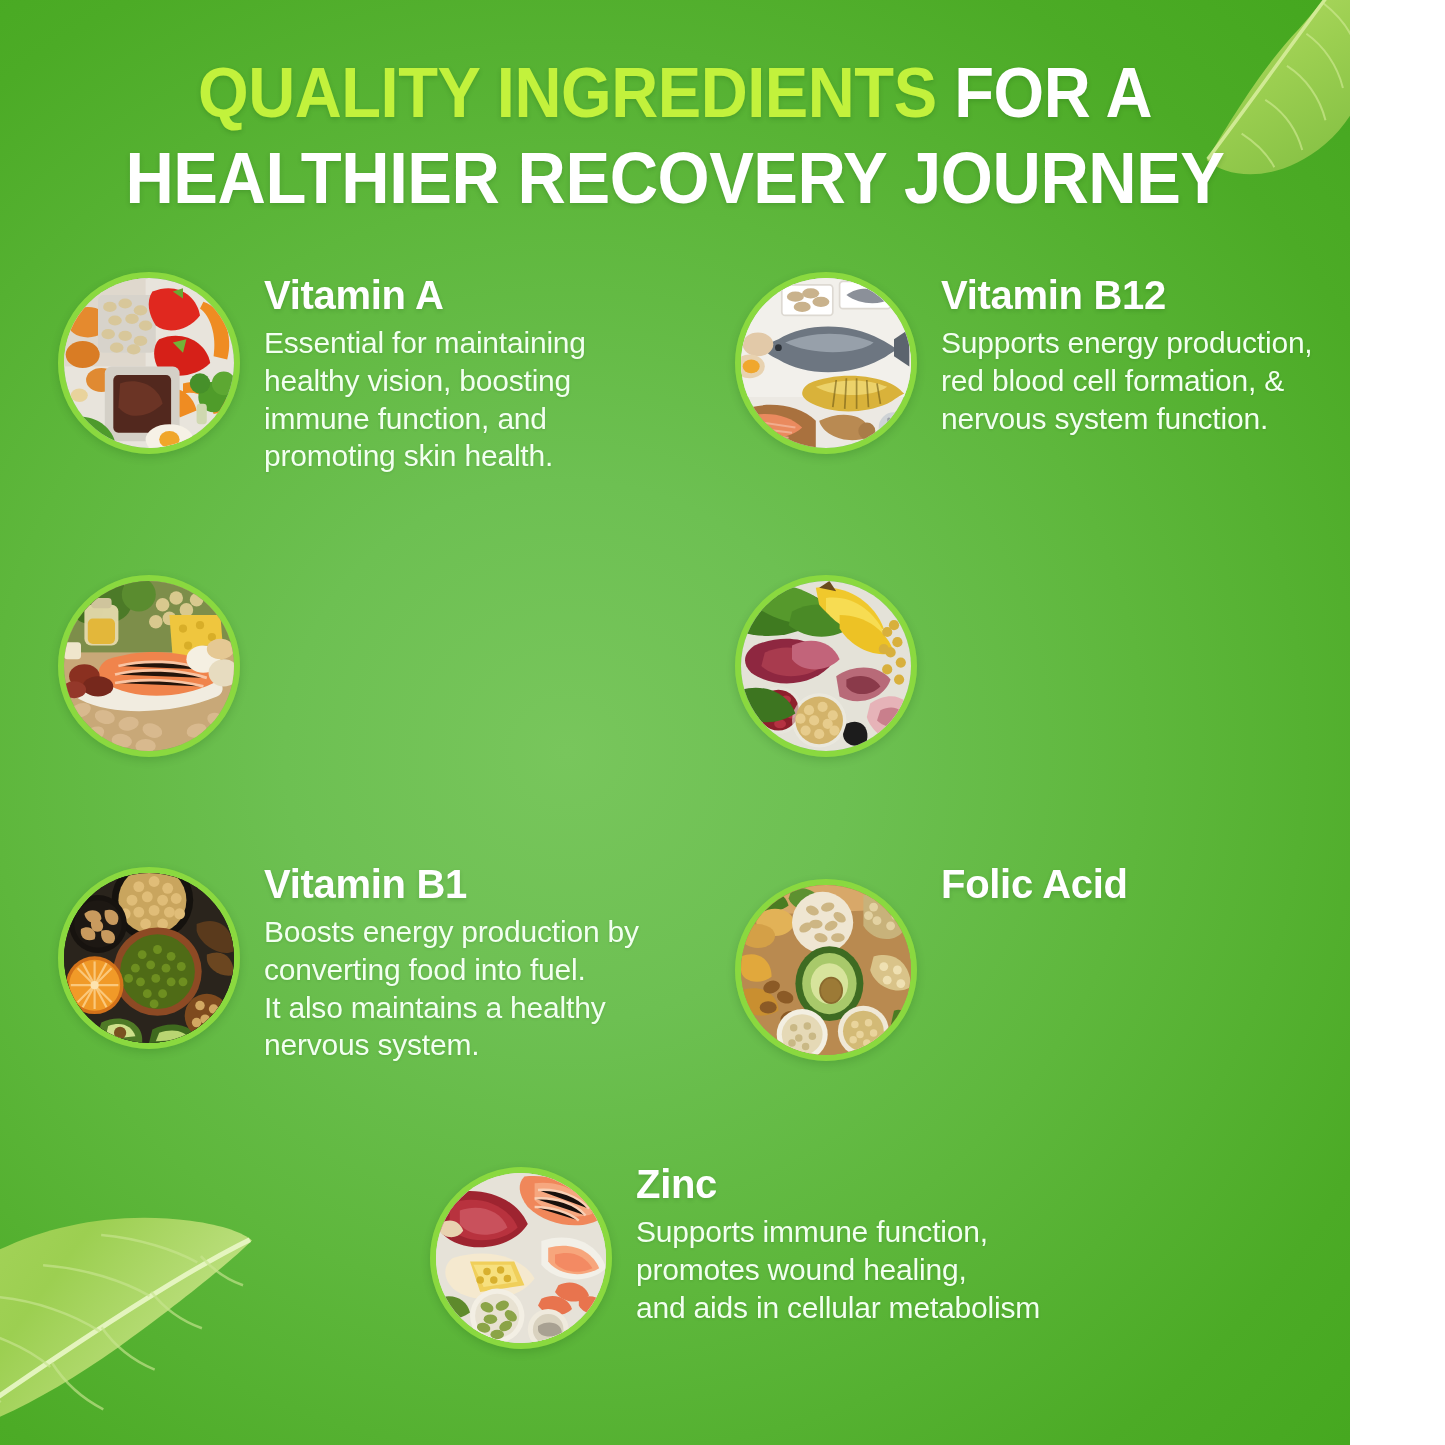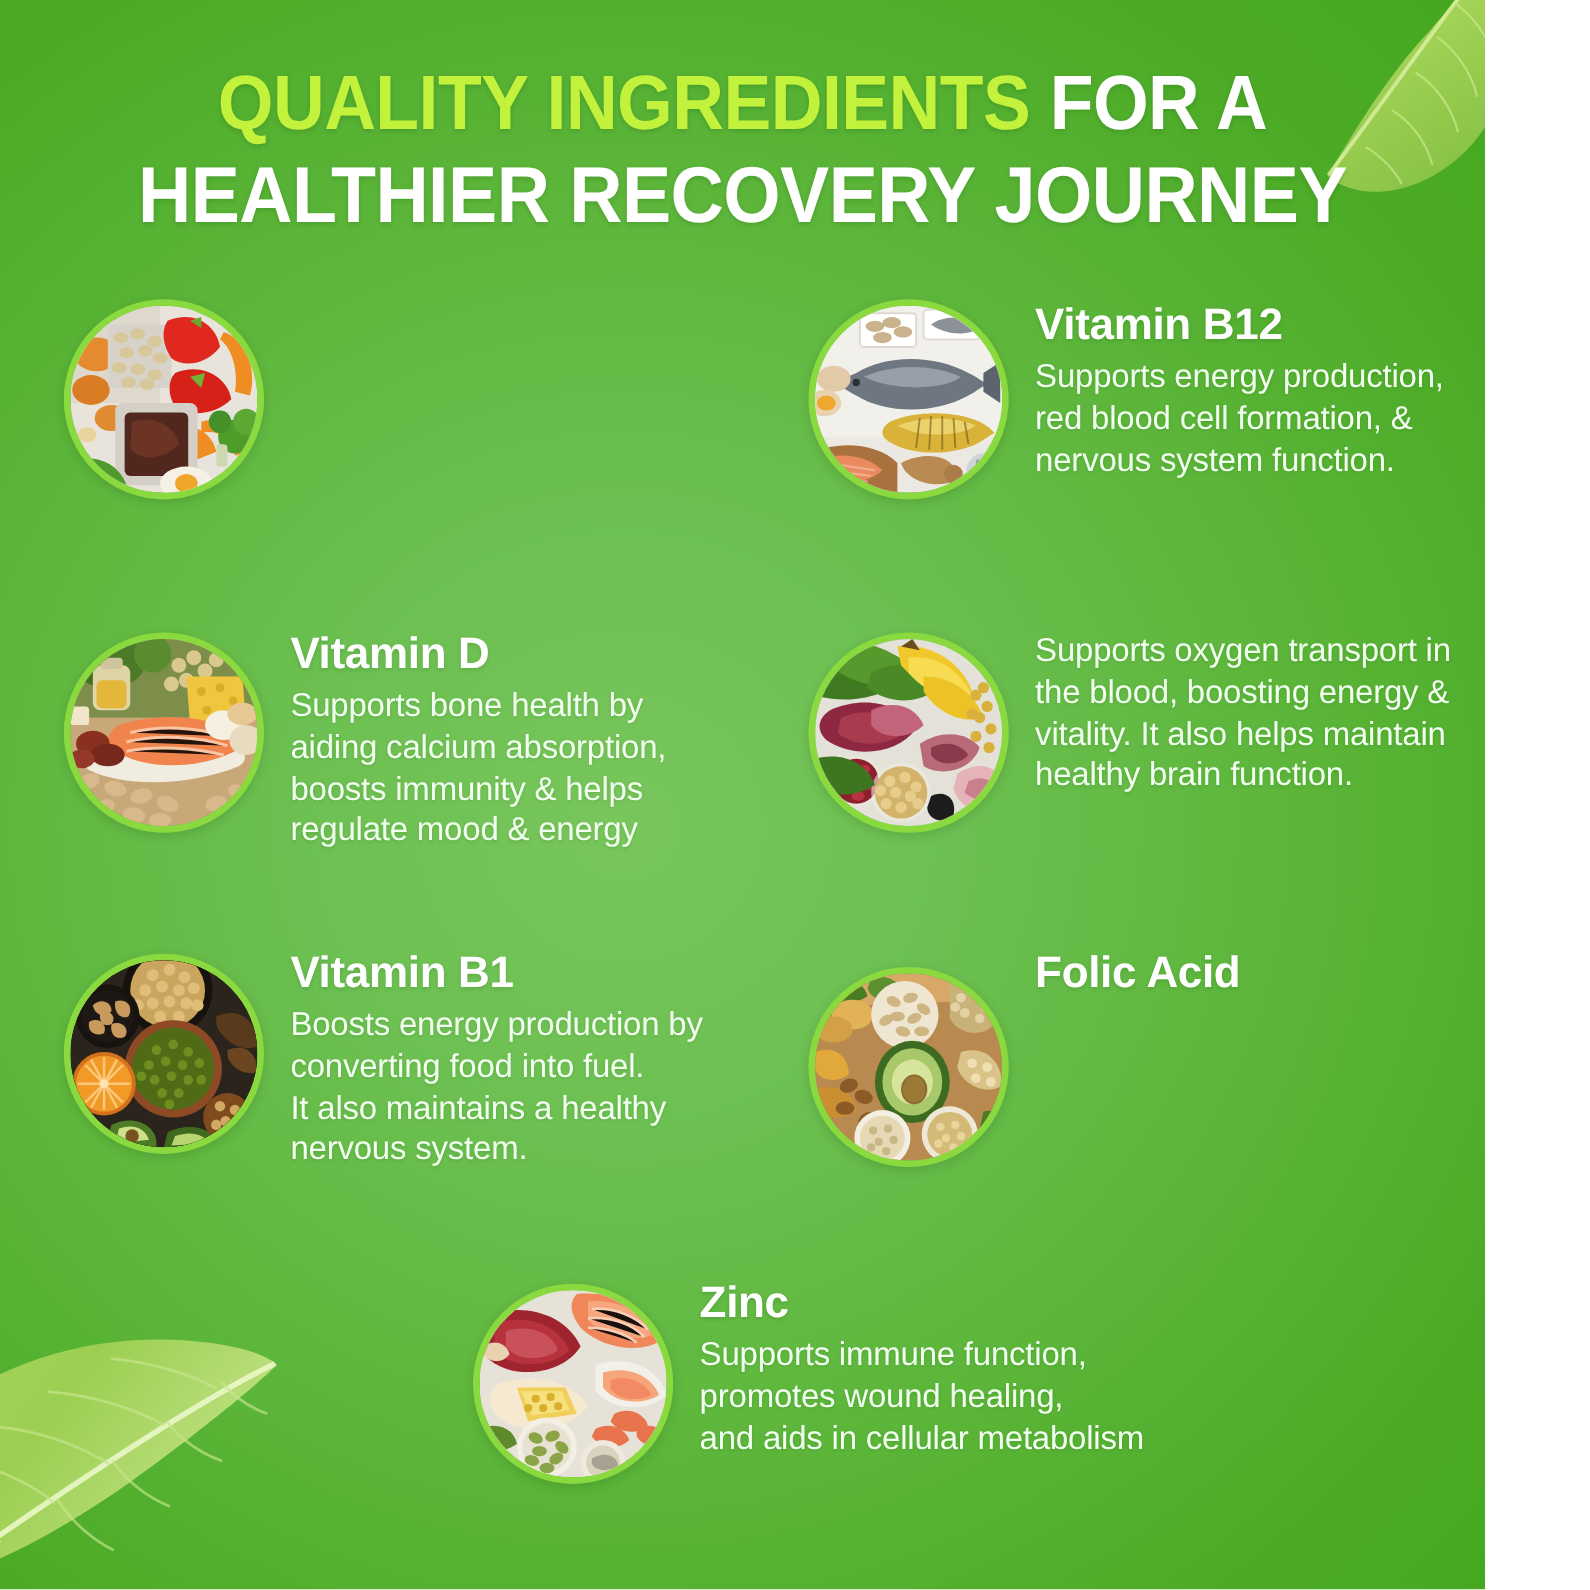--- a/index.html
+++ b/index.html
@@ -199,20 +199,27 @@
             <rect x="78" y="74" width="6" height="12" rx="2" fill="#cfd8b0"></rect>
             <rect x="24" y="52" width="44" height="44" rx="4" fill="#d4d0c7"></rect>
             <rect x="29" y="57" width="34" height="34" rx="3" fill="#52281e"></rect>
             <path d="M33,62 C44,58 56,64 58,74 C50,82 38,84 32,76Z" fill="#6b3425"></path>
             <ellipse cx="62" cy="95" rx="14" ry="9" fill="#f6f1e6"></ellipse>
             <ellipse cx="62" cy="95" rx="6" ry="5" fill="#f0a62a"></ellipse>
             <path d="M0,84 C12,78 26,84 30,96 L0,100Z" fill="#4e9a2c"></path>
             <ellipse cx="9" cy="69" rx="5" ry="4" fill="#e9d39c"></ellipse>
           </svg>
         </div>
+        <div class="copy">
+          <div class="n-title">Vitamin A</div>
+          <div class="n-desc">Essential for maintaining
+healthy vision, boosting
+immune function, and
+promoting skin health.</div>
+        </div>
       </div>
 
       <div class="item col-r">
         <div class="thumb">
           <svg viewBox="0 0 100 100" preserveAspectRatio="xMidYMid slice">
             <rect width="100" height="100" fill="#ece9e3"></rect>
             <rect x="0" y="0" width="100" height="70" fill="#f2f0eb"></rect>
             <rect x="24" y="4" width="30" height="18" rx="2" fill="#ffffff" stroke="#ddd9d2" stroke-width="1"></rect>
             <g fill="#c9b28c">
               <ellipse cx="32" cy="11" rx="5" ry="3"></ellipse>
@@ -314,27 +321,20 @@
               <ellipse cx="18" cy="90" rx="6" ry="4" transform="rotate(-25 18 90)"></ellipse>
               <ellipse cx="34" cy="94" rx="6" ry="4" transform="rotate(10 34 94)"></ellipse>
               <ellipse cx="48" cy="97" rx="6" ry="4"></ellipse>
               <ellipse cx="6" cy="86" rx="5" ry="4"></ellipse>
               <ellipse cx="78" cy="88" rx="6" ry="4" transform="rotate(-15 78 88)"></ellipse>
               <ellipse cx="90" cy="82" rx="6" ry="4" transform="rotate(25 90 82)"></ellipse>
               <ellipse cx="92" cy="94" rx="6" ry="4"></ellipse>
             </g>
             <rect x="0" y="36" width="10" height="10" rx="2" fill="#efe6cc"></rect>
           </svg>
-        </div>
-        <div class="copy">
-          <div class="n-title">Vitamin D</div>
-          <div class="n-desc">Supports bone health by
-aiding calcium absorption,
-boosts immunity &amp; helps
-regulate mood &amp; energy</div>
         </div>
       </div>
 
       <div class="item col-r">
         <div class="thumb">
           <svg viewBox="0 0 100 100" preserveAspectRatio="xMidYMid slice">
             <rect width="100" height="100" fill="#e4e2d8"></rect>
             <path d="M0,6 C20,0 40,4 54,16 C42,30 20,36 0,30Z" fill="#3f7a20"></path>
             <path d="M12,2 C30,0 48,8 56,22 C44,28 24,26 10,16Z" fill="#56992c"></path>
             <path d="M30,18 C44,10 60,14 66,26 C54,36 38,34 28,26Z" fill="#4a8a26"></path>
@@ -381,24 +381,20 @@
               <circle cx="46" cy="90" r="3"></circle>
                 <circle cx="55" cy="88" r="3"></circle>
                 <circle cx="35" cy="81" r="3"></circle>
             </g>
             <path d="M62,84 C70,80 76,86 74,94 C68,100 60,96 60,90Z" fill="#1c1c1c"></path>
             <path d="M0,64 C14,60 28,66 32,78 C20,86 4,84 0,76Z" fill="#3d7520"></path>
             <ellipse cx="6" cy="92" rx="8" ry="5" fill="#8e1f2c"></ellipse>
           </svg>
         </div>
         <div class="copy wide">
-          <div class="n-desc">Supports oxygen transport in
-the blood, boosting energy &amp;
-vitality. It also helps maintain
-healthy brain function.</div>
         </div>
       </div>
     </div>
 
     <div class="row r3">
 
       <div class="item col-l">
         <div class="thumb">
           <svg viewBox="0 0 100 100" preserveAspectRatio="xMidYMid slice">
             <rect width="100" height="100" fill="#211c16"></rect>

